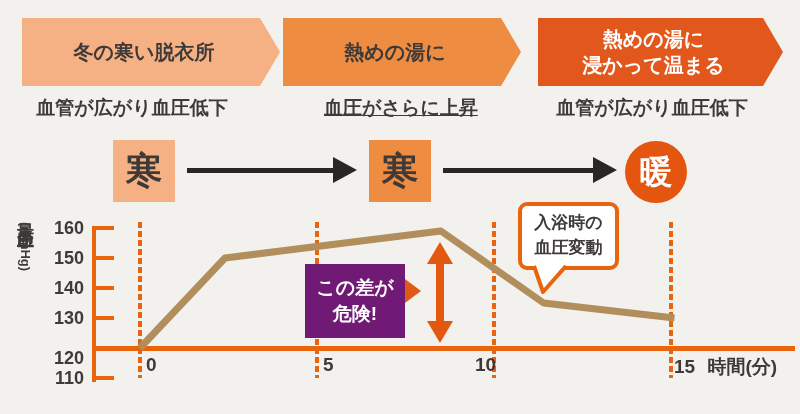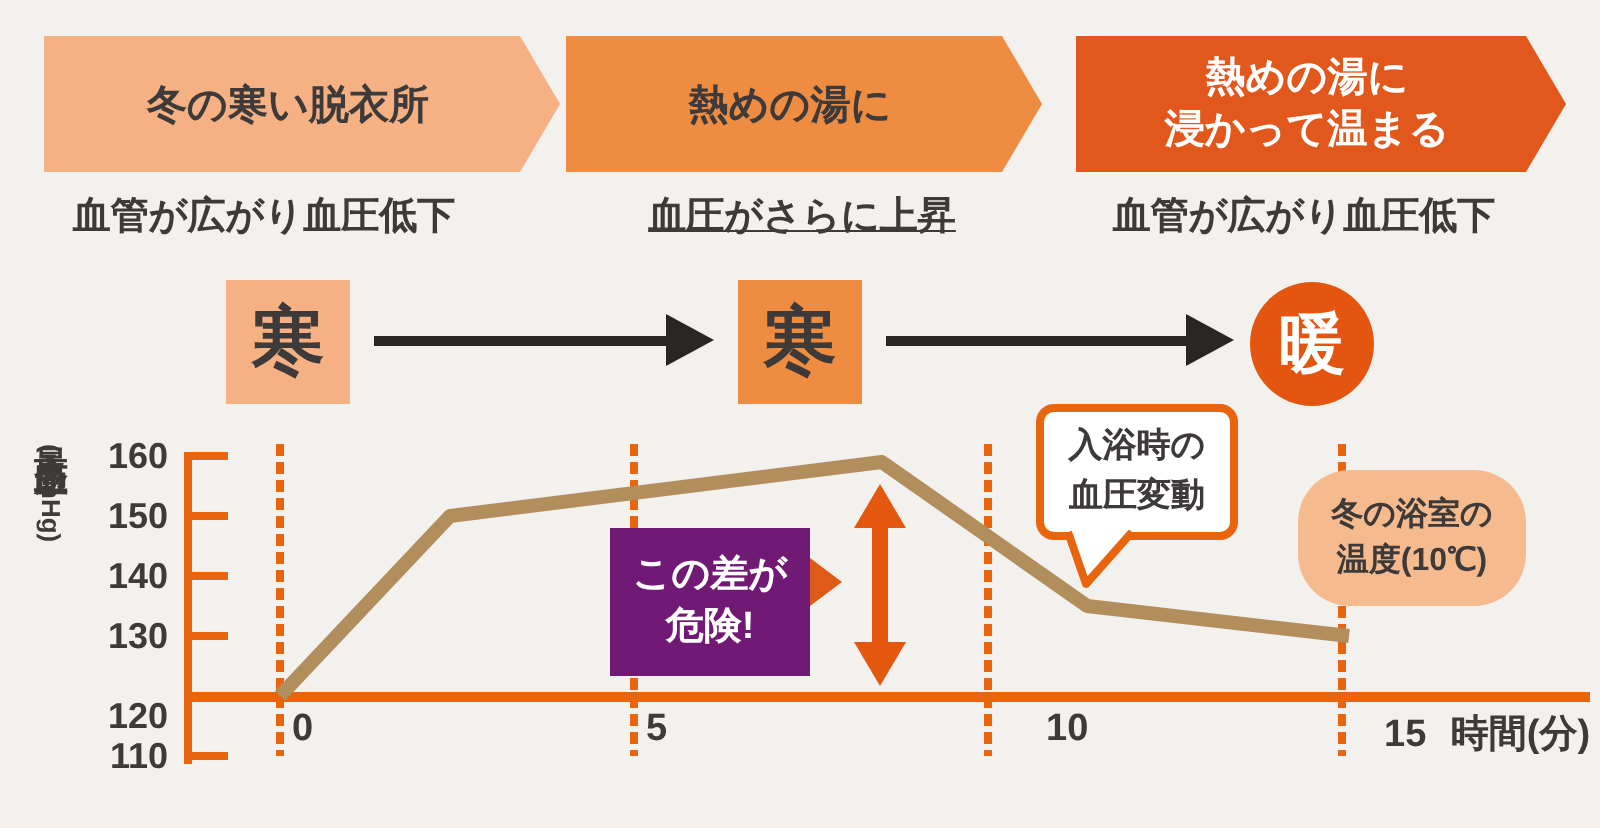--- a/index.html
+++ b/index.html
@@ -74,21 +74,21 @@
   .tick-130 { top:316px; } .tick-110 { top:376px; }
   .baseline { left:92px; top:346px; width:703px; height:5px; background:#e8650e; }
   .grid {
     position:absolute; top:222px; width:4px; height:156px;
     background:repeating-linear-gradient(to bottom, #e8650e 0px, #e8650e 6px, rgba(0,0,0,0) 6px, rgba(0,0,0,0) 9px);
   }
   .grid-0  { left:138px; } .grid-5  { left:315px; }
   .grid-10 { left:492px; } .grid-15 { left:669px; }
 
   .xtick { position:absolute; top:354px; font-size:19px; color:#3e3a39; white-space:nowrap; }
-  .xt-0  { left:146px; } .xt-1 { left:323px; } .xt-2 { left:523px; } .xt-3 { left:692px; }
+  .xt-0  { left:146px; } .xt-1 { left:323px; } .xt-2 { left:475px; } .xt-3 { left:674px; }
   .xt-3 .unit { margin-left:7px; }
 
   #chart-svg { position:absolute; left:0; top:0; pointer-events:none; }
 
   
   .darrow { position:absolute; left:427px; top:242px; width:26px; height:101px; }
   .da-shaft { position:absolute; left:9px; top:16px; width:8px; height:69px; background:#e4570f; }
   .da-top {
     position:absolute; left:0; top:0; width:0; height:0;
     border-left:13px solid transparent; border-right:13px solid transparent;
@@ -191,22 +191,20 @@
     <div class="da-bot"></div>
   </div>
 
   <div class="danger">この差が
 危険!</div>
   <div class="bath">入浴時の
 血圧変動</div>
   <svg class="bath-tail" width="46" height="30">
     <path d="M10,1 L19,27 L42,1" fill="#ffffff" stroke="#e8650e" stroke-width="4" stroke-linejoin="round"></path>
   </svg>
-  <div class="pill">冬の浴室の
-温度(10℃)</div>
 
   <div class="xtick xt-0">0</div>
   <div class="xtick xt-1">5</div>
   <div class="xtick xt-2">10</div>
   <div class="xtick xt-3">
     <span>15</span>
     <span class="unit">時間(分)</span>
   </div>
 
 </div>

